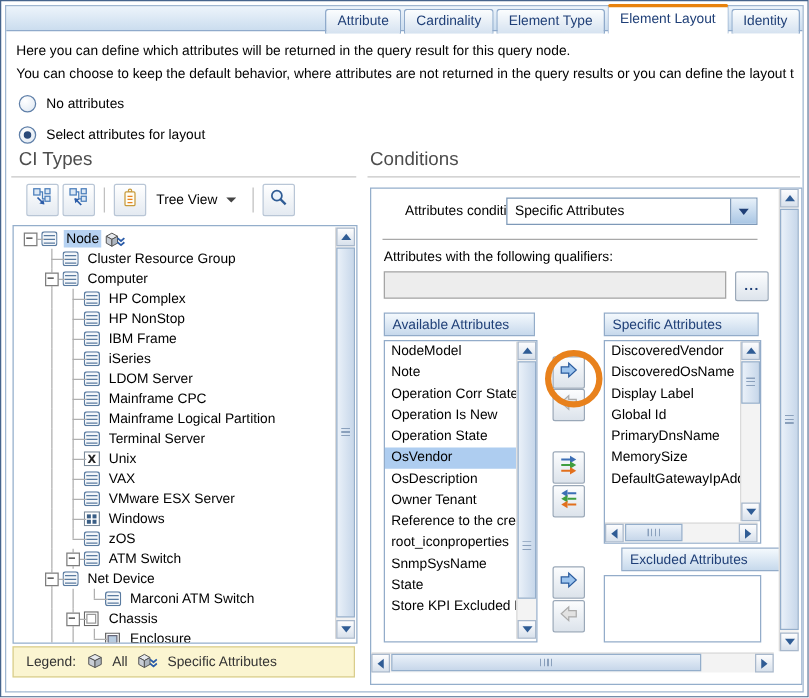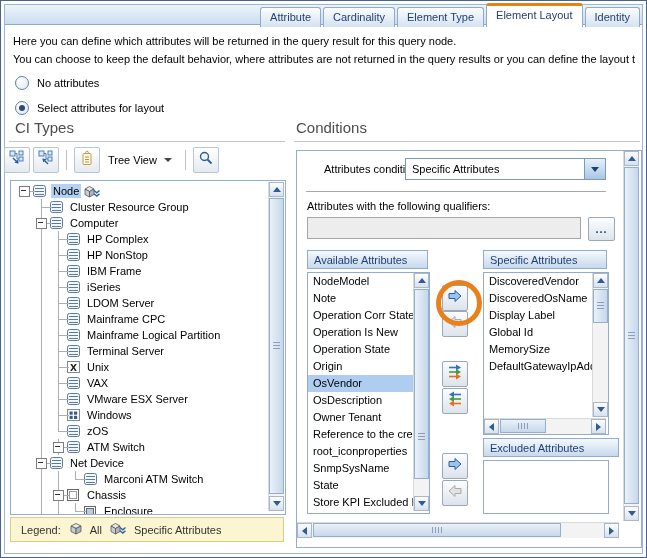--- a/index.html
+++ b/index.html
@@ -18,21 +18,21 @@
   .intro{position:absolute;left:12px;top:31px;right:2px;font-size:11px;color:#000;line-height:18px;
          white-space:nowrap;overflow:hidden;}
   .radio-row{position:absolute;left:14px;display:flex;align-items:center;gap:8px;font-size:11px;color:#000;text-align:right;}
   .radio{width:12px;height:12px;border:1px solid #5F7FA8;border-radius:50%;
          background:radial-gradient(circle at 35% 30%,#fff,#DDE7F2);position:relative;flex:none;}
   .radio.sel::after{content:"";position:absolute;left:3px;top:3px;width:6px;height:6px;border-radius:50%;background:#2B4A7A;}
   
   .panel-title{position:absolute;font-size:15px;font-weight:normal;color:#4D4D4D;}
   .title-rule{position:absolute;height:1px;background:#C6C6C6;}
   
-  .toolbar{position:absolute;left:3px;top:146px;height:26px;display:flex;align-items:center;gap:3px;}
+  .toolbar{position:absolute;left:20px;top:146px;height:26px;display:flex;align-items:center;gap:3px;}
   .tbtn{width:24px;height:24px;border:1px solid #B9C6D6;border-radius:2px;
         background:linear-gradient(#FFFFFF,#E4EAF1);display:flex;align-items:center;justify-content:center;}
   .tsep{width:1px;height:20px;background:#C0C0C0;margin:0 4px;}
   .tree-view-lbl{font-size:11px;color:#000;margin:0 4px 0 5px;}
   .caret{width:0;height:0;border-left:4px solid transparent;border-right:4px solid transparent;border-top:4px solid #444;margin-right:6px;}
   
   .tree-box{position:absolute;left:9px;top:179px;width:274px;height:333px;border:1px solid #94AECB;background:#fff;overflow:hidden;}
   .tree-rows{position:absolute;left:5px;top:2px;right:17px;bottom:0;overflow:hidden;}
   .tree-row{height:16px;display:flex;align-items:center;white-space:nowrap;font-size:11px;color:#000;}
   .cell{width:17px;height:16px;position:relative;flex:none;}
@@ -612,21 +612,20 @@
   <div class="dots-btn">...</div>
 
   <div class="list-header" style="left:306px;top:249px;width:121px;">Available Attributes</div>
   <div class="list-box" style="left:306px;top:271px;width:121px;height:240px;">
     <div class="list-items" id="list-available" style="width:105px;">
         <div class="list-item">NodeModel</div>
         <div class="list-item">Note</div>
         <div class="list-item">Operation Corr State</div>
         <div class="list-item">Operation Is New</div>
         <div class="list-item">Operation State</div>
-        <div class="list-item">Origin</div>
         <div class="list-item selected">OsVendor</div>
         <div class="list-item">OsDescription</div>
         <div class="list-item">Owner Tenant</div>
         <div class="list-item">Reference to the cre</div>
         <div class="list-item">root_iconproperties</div>
         <div class="list-item">SnmpSysName</div>
         <div class="list-item">State</div>
         <div class="list-item">Store KPI Excluded Fo</div>
       </div>
     <div class="sbv" style="top:0;right:0;height:238px;">
@@ -678,20 +677,21 @@
     </div>
   <div class="circ"></div>
 
   <div class="list-header" style="left:482px;top:249px;width:124px;">Specific Attributes</div>
   <div class="list-box" style="left:482px;top:271px;width:124px;height:161px;">
     <div class="list-items" id="list-specific" style="width:108px;height:146px;bottom:auto;">
         <div class="list-item">DiscoveredVendor</div>
         <div class="list-item">DiscoveredOsName</div>
         <div class="list-item">Display Label</div>
         <div class="list-item">Global Id</div>
+        <div class="list-item">PrimaryDnsName</div>
         <div class="list-item">MemorySize</div>
         <div class="list-item">DefaultGatewayIpAddress</div>
       </div>
     <div class="sbv" style="top:0;right:0;height:144px;">
       <div class="sb-btn" style="top:0;left:0;">
           <span class="tri-up"></span>
         </div>
       <div class="sb-thumb" style="left:0;top:16px;width:15px;height:34px;">
           <span class="gripv"></span>
         </div>
@@ -716,21 +716,21 @@
       <span><svg width="16" height="16" viewBox="0 0 16 16">
           <polygon points="2,5.5 8,5.5 8,2.5 14,8 8,13.5 8,10.5 2,10.5" fill="#9CC4EE" stroke="#2B5C9E"></polygon>
         </svg></span>
     </div>
   <div class="abtn" style="top:479px;" id="btn-unexclude">
       <span><svg width="16" height="16" viewBox="0 0 16 16">
           <polygon points="14,5.5 8,5.5 8,2.5 2,8 8,13.5 8,10.5 14,10.5" fill="#E2E2E2" stroke="#ABABAB"></polygon>
         </svg></span>
     </div>
 
-  <div class="list-header" style="left:482px;top:437px;width:136px;">Excluded Attributes</div>
+  <div class="list-header" style="left:496px;top:437px;width:136px;">Excluded Attributes</div>
   <div class="list-box" style="left:482px;top:459px;width:124px;height:52px;">
     <div class="list-items" id="list-excluded" style="width:124px;"></div>
   </div>
 
   <div class="sbv" style="left:622px;top:150px;height:370px;">
     <div class="sb-btn" style="top:0;left:0;">
         <span class="tri-up"></span>
       </div>
     <div class="sb-thumb" style="left:0;top:16px;width:15px;height:337px;">
         <span class="gripv"></span>

